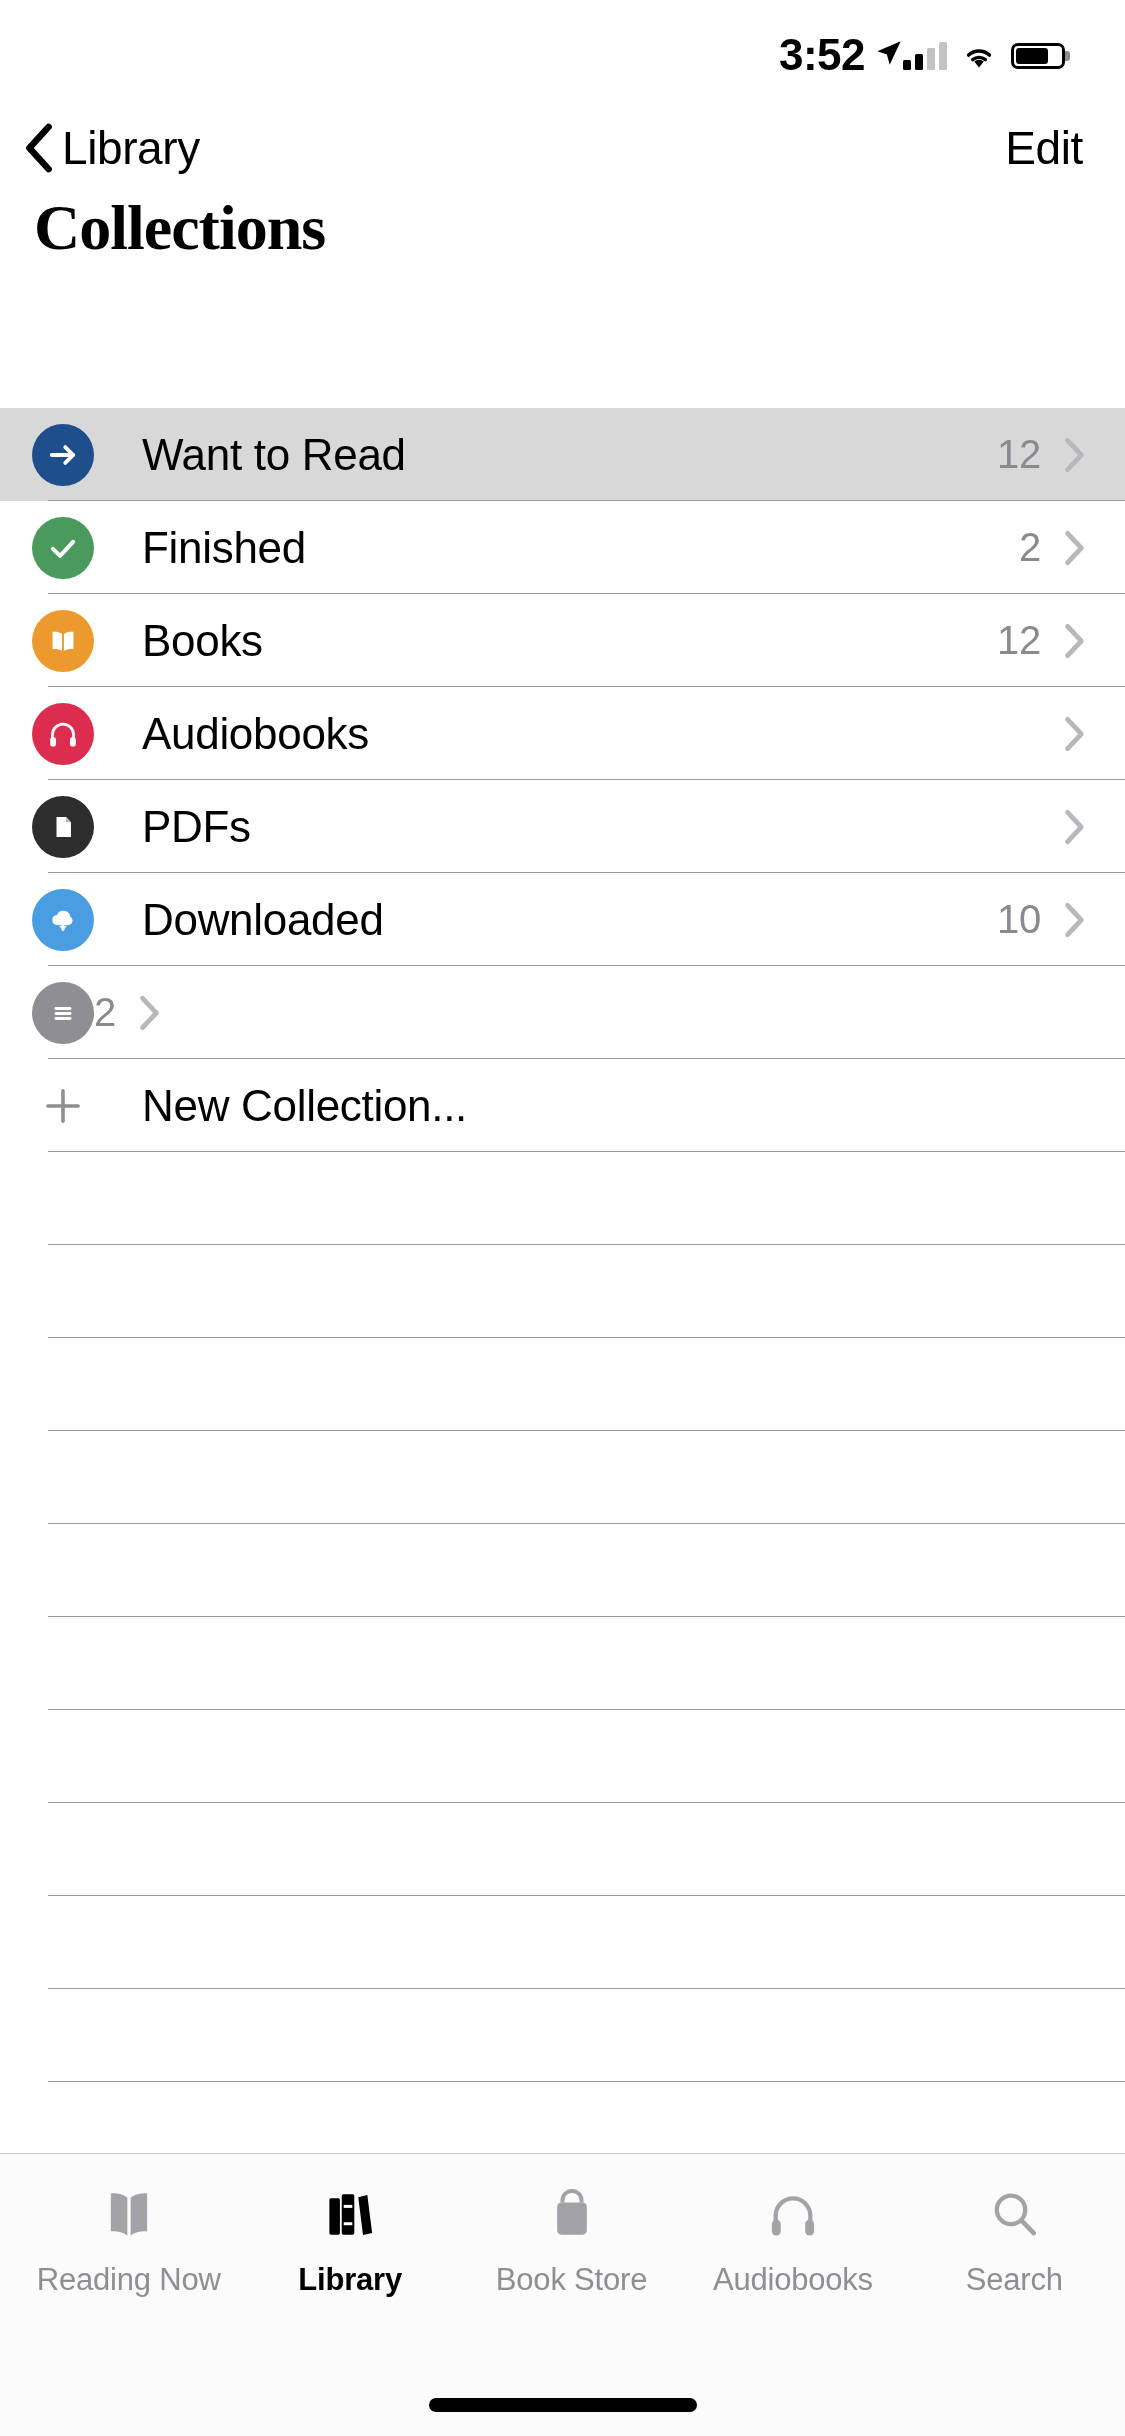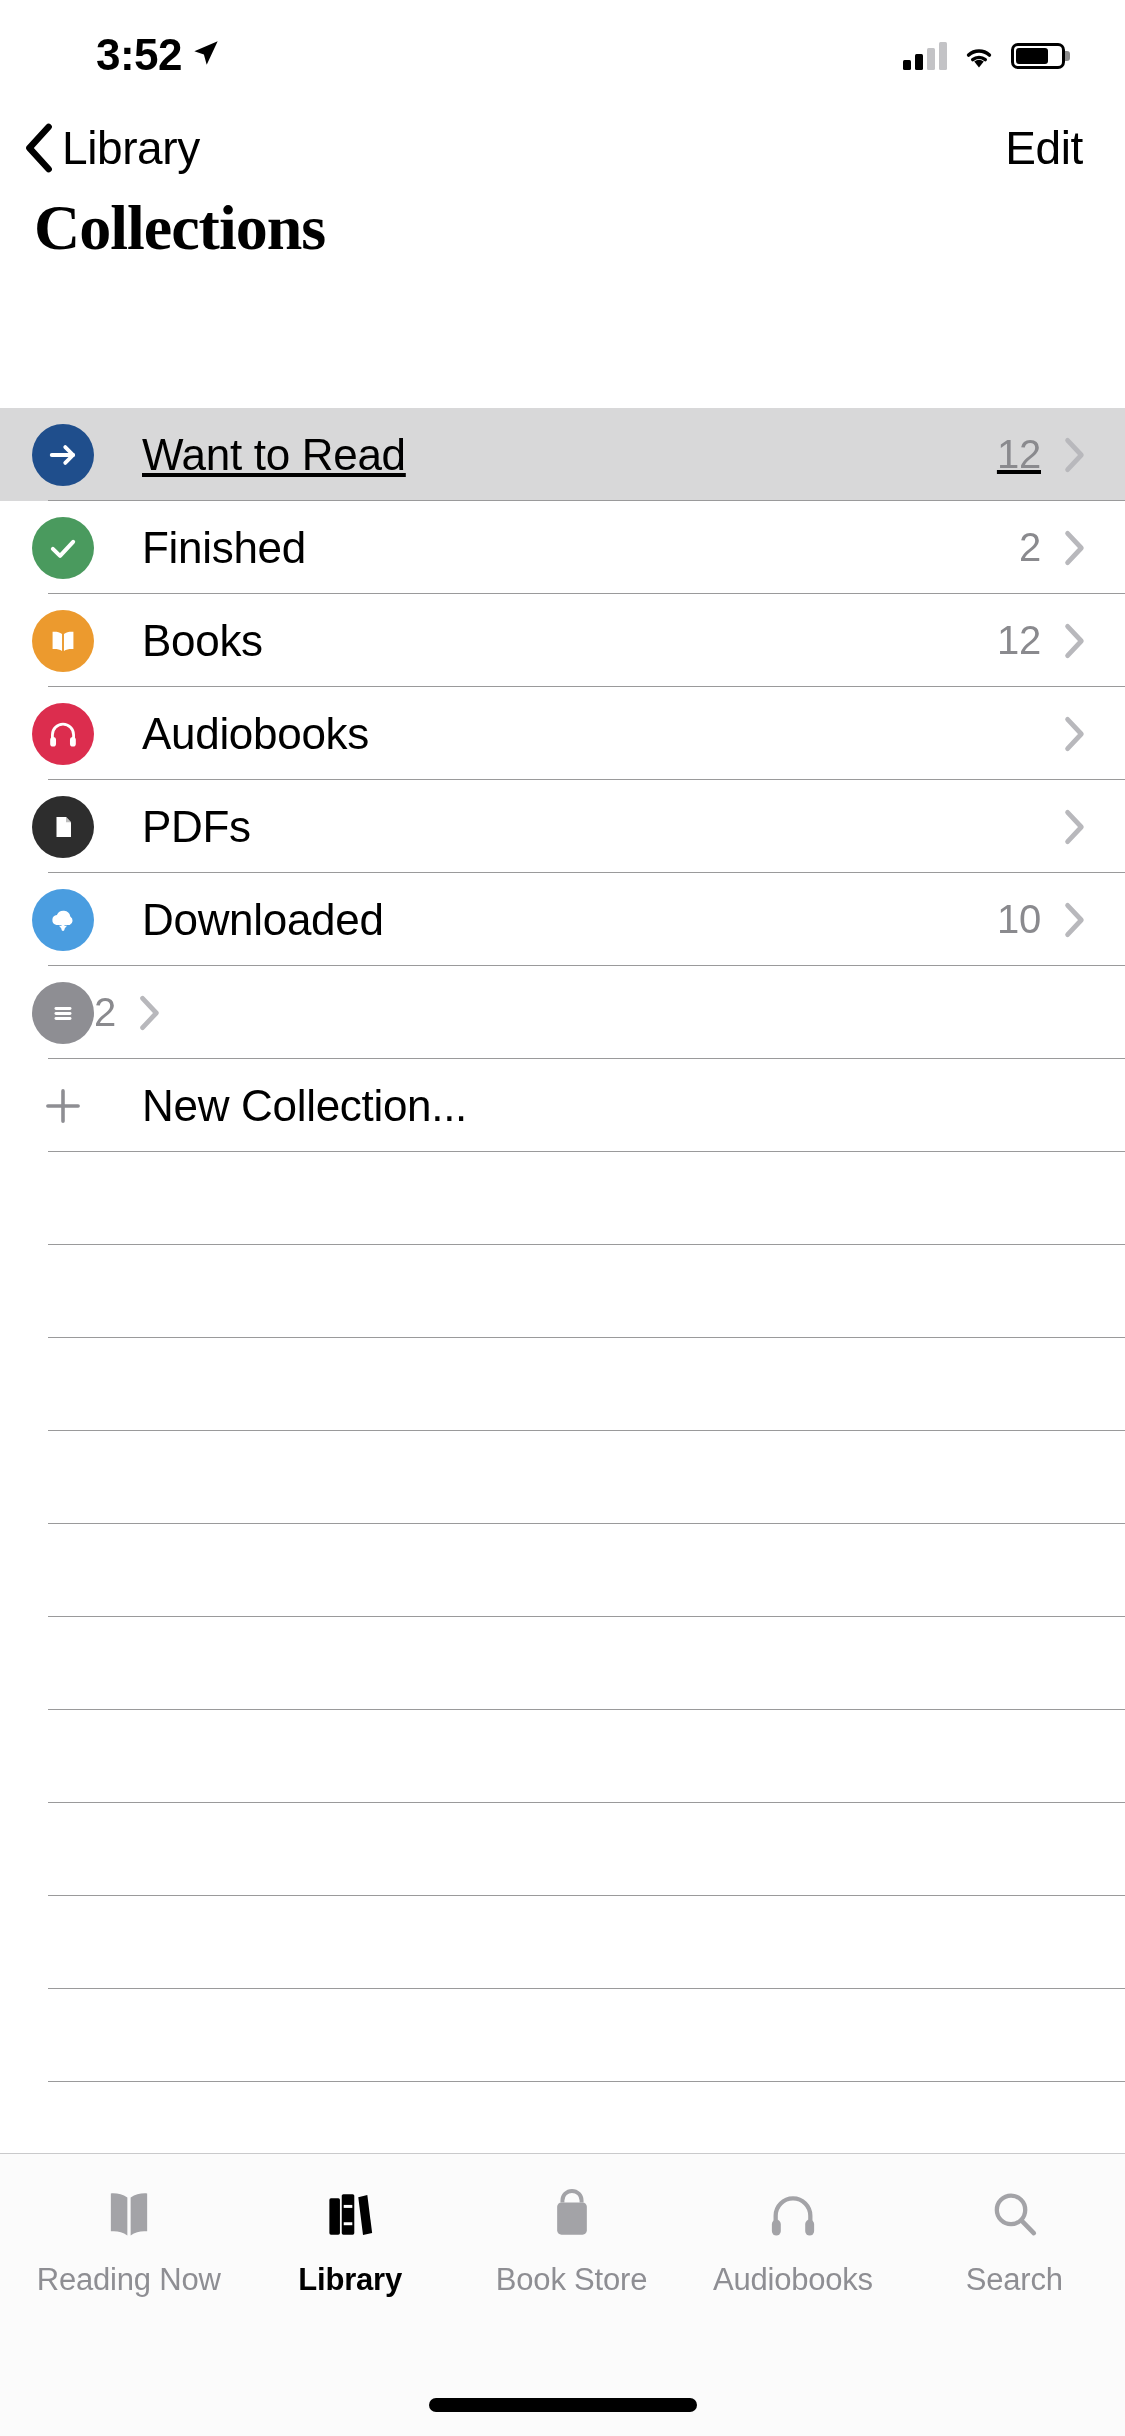--- a/index.html
+++ b/index.html
@@ -9,21 +9,21 @@
     background:#ffffff;
     color:#000000;
     -webkit-font-smoothing:antialiased;
     overflow:hidden;
     position:relative;
   }
 
   
   .status-bar{
     position:absolute; top:0; left:0; width:1117px; height:100px;
-    display:flex; align-items:center; justify-content:space-between;
+    display:flex; align-items:center; justify-content:flex-end;
     padding:0 48px 0 0;
   }
   .status-left{
     display:flex; align-items:center; gap:10px;
     margin-left:96px; margin-top:10px;
   }
   .status-time{
     font-size:44px; font-weight:600; letter-spacing:-0.5px; color:#000;
     font-family:"Liberation Sans", sans-serif;
   }
@@ -77,21 +77,21 @@
 
   
   .list{
     position:absolute; top:408px; left:0; width:1125px; height:1745px;
     background:#fff;
   }
   .row{
     position:relative; height:93px; width:1125px;
     display:flex; align-items:center; padding-left:32px; padding-right:32px;
   }
-  .row.selected{ background:#d8d8d9;text-decoration:underline; }
+  .row.selected{ background:#d8d8d9; }
   .row-sep{
     position:absolute; left:48px; right:0; bottom:0; height:1px; background:#9a9a9b;
   }
   .list-top-sep{
     position:absolute; top:0; left:48px; right:0; height:1px; background:#9a9a9b;
   }
 
   .icon-circle{
     width:62px; height:62px; border-radius:50%;
     flex:0 0 62px;

